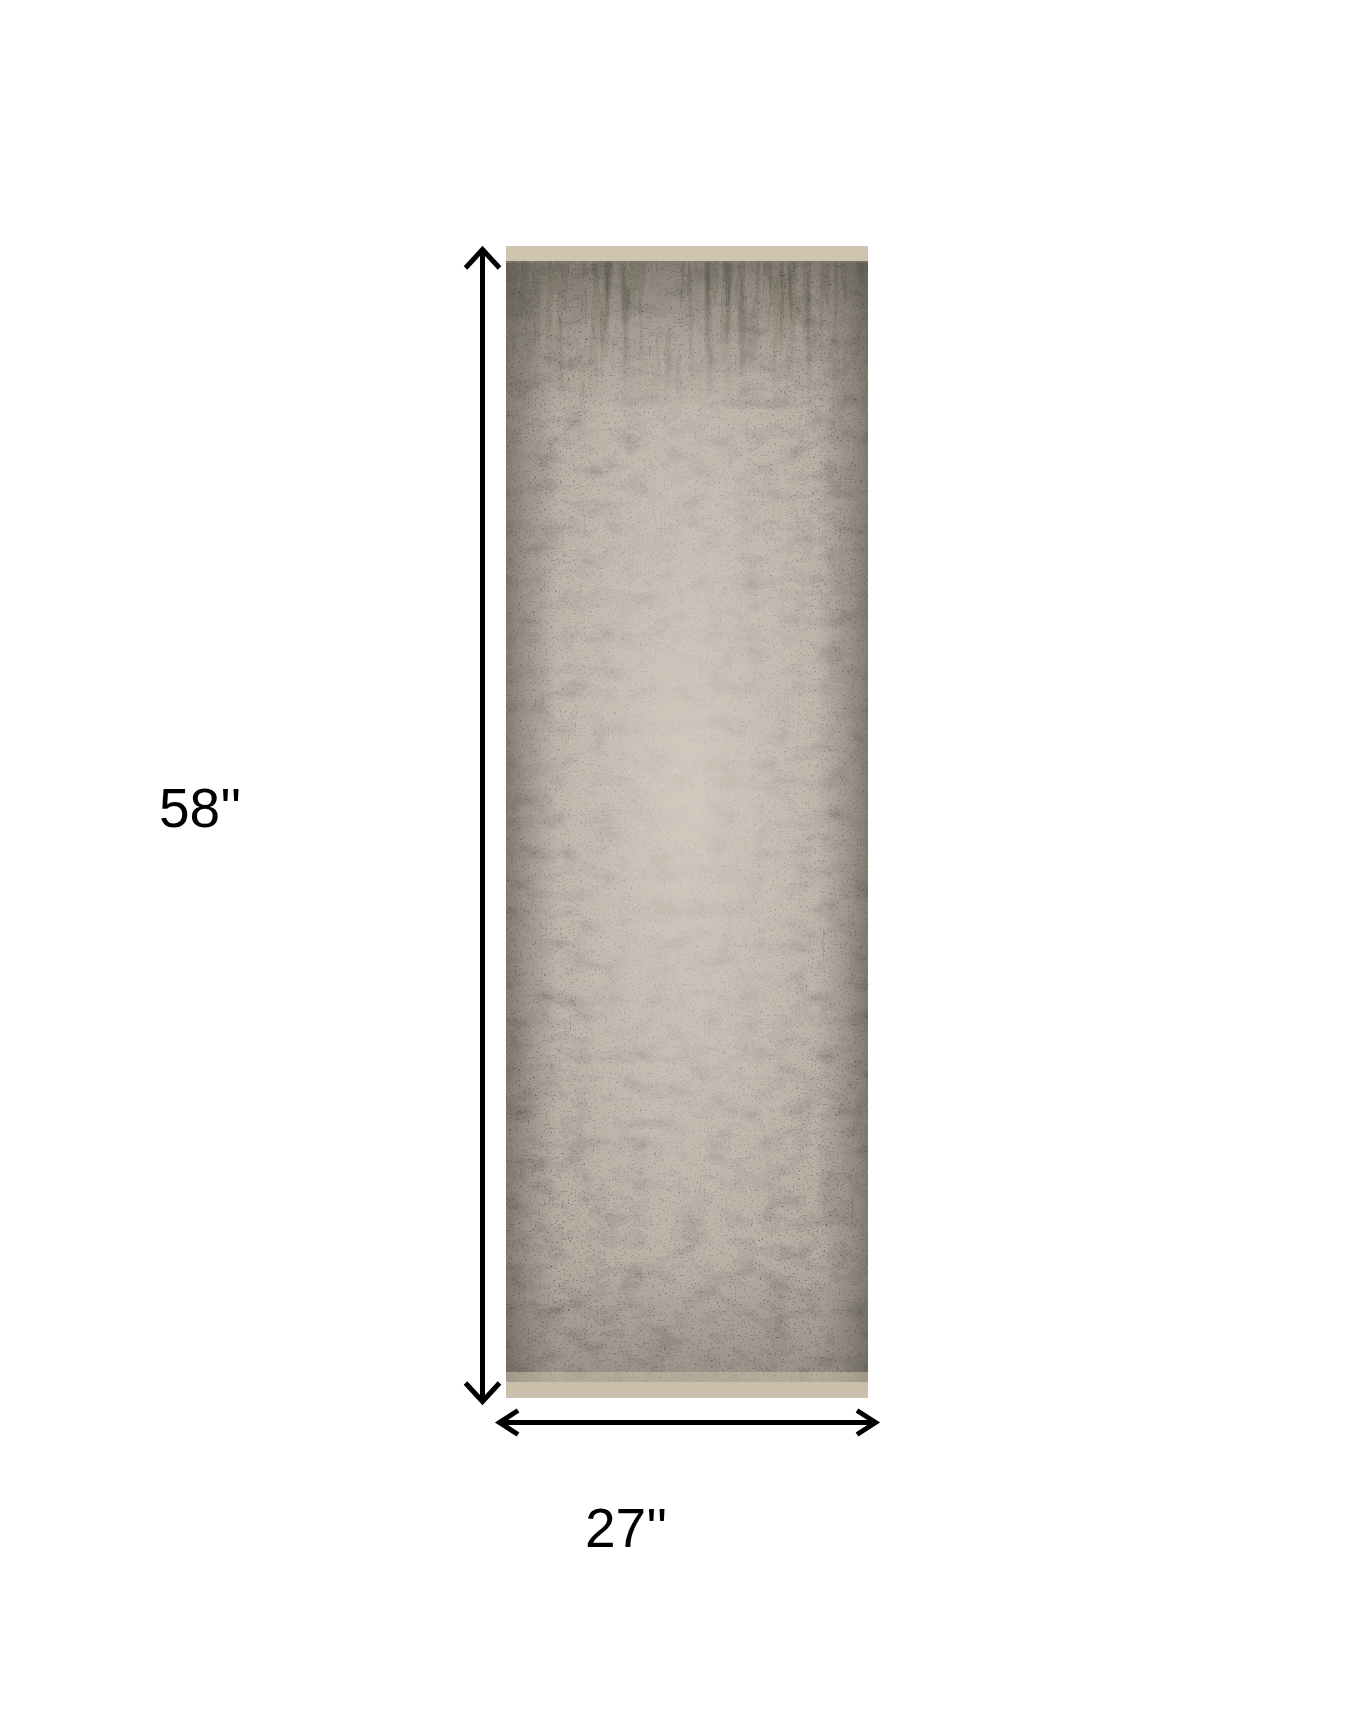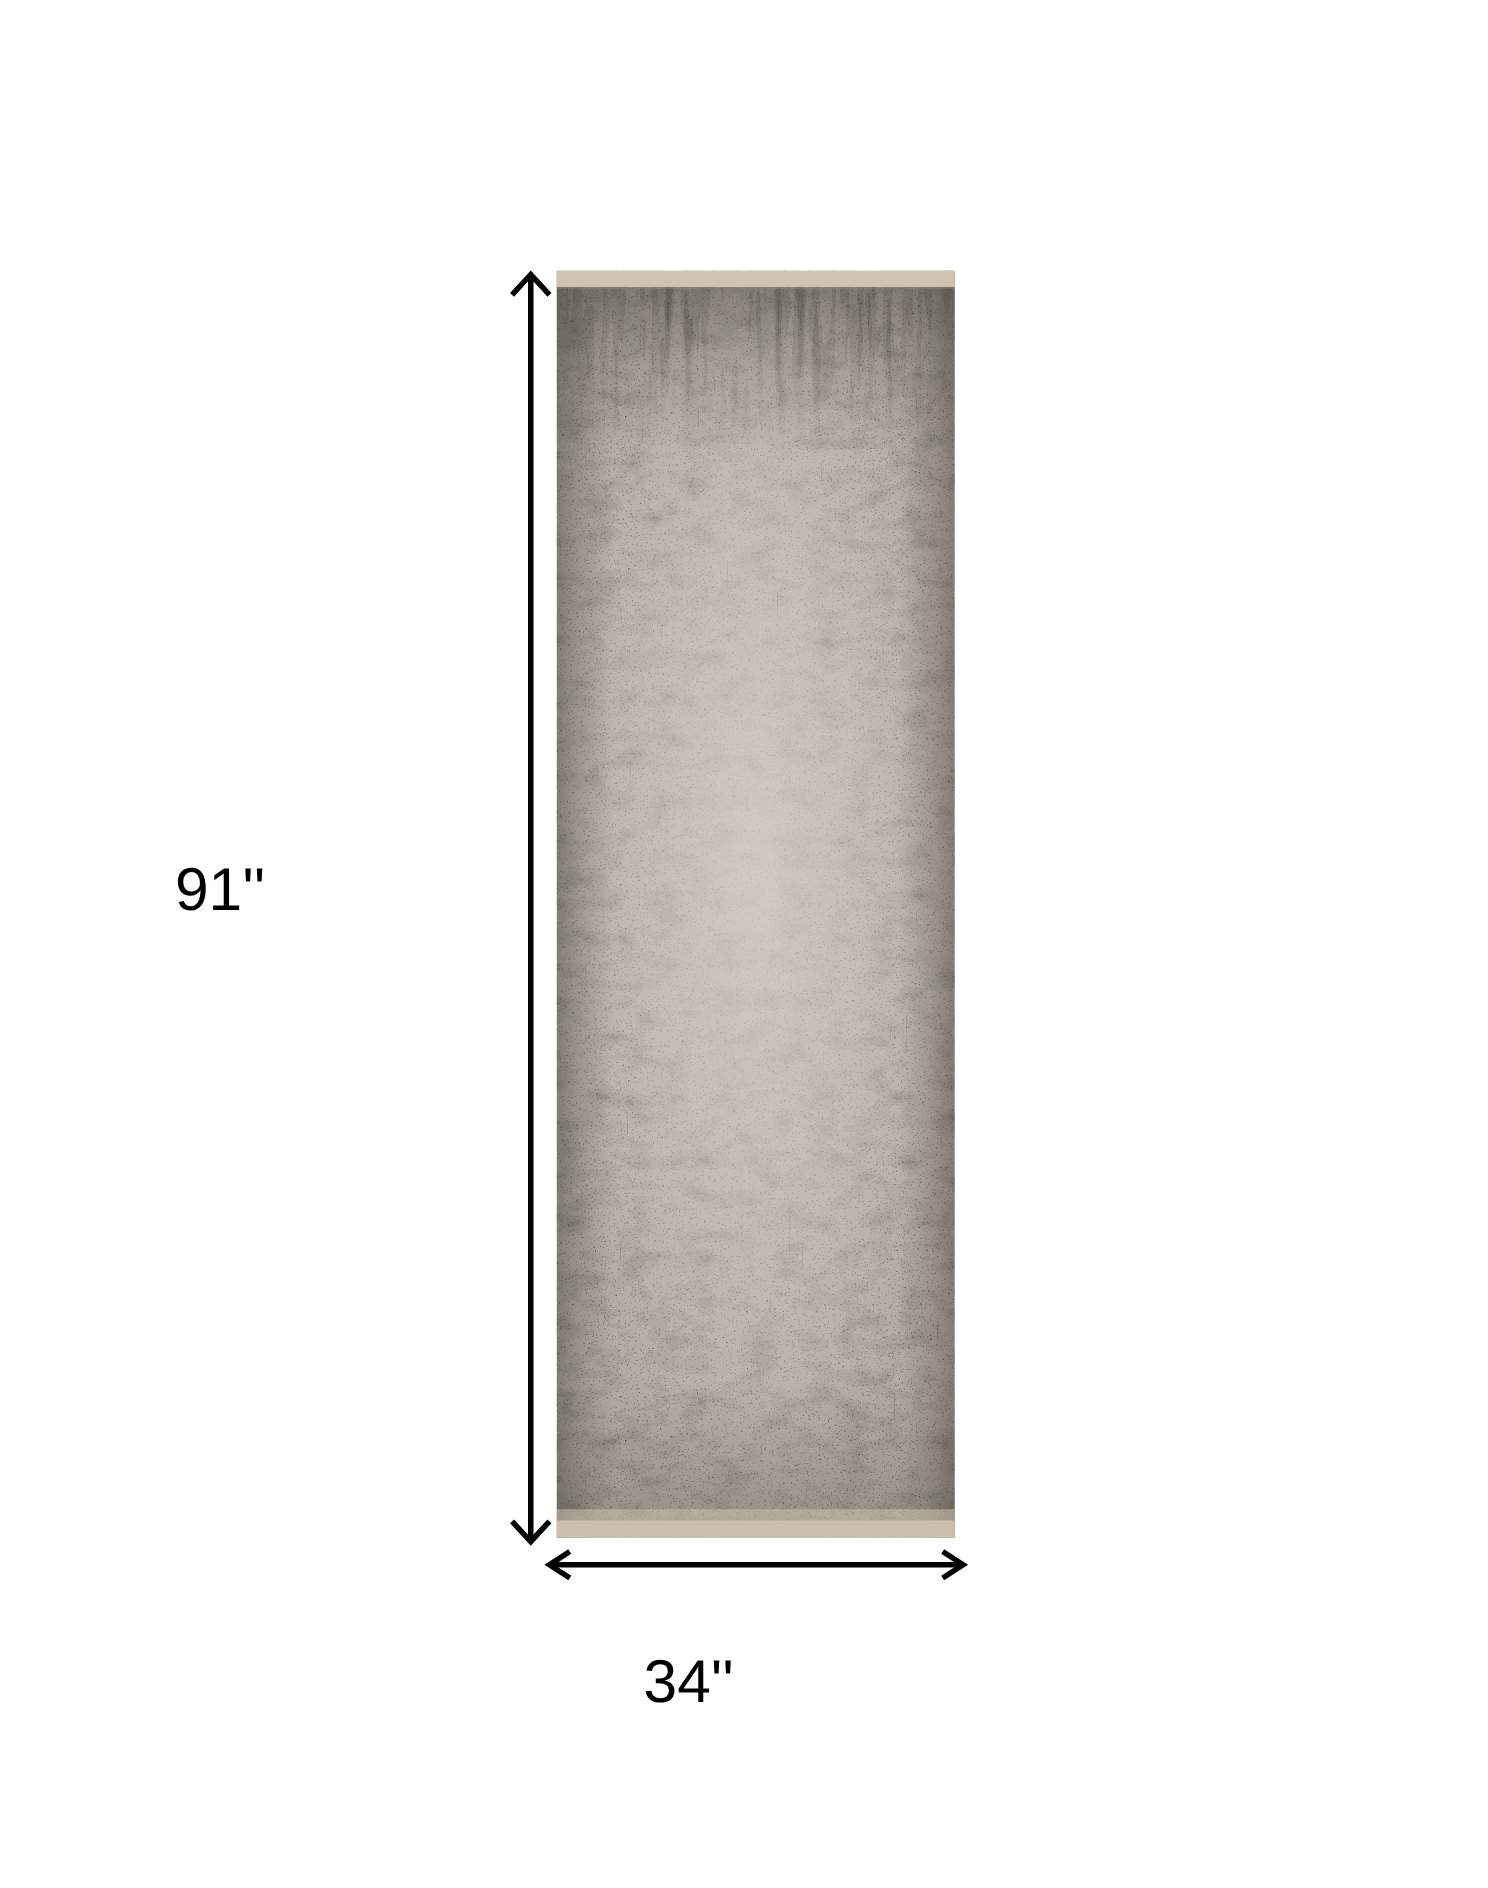--- a/index.html
+++ b/index.html
@@ -134,16 +134,16 @@
       <polyline points="465.5,268 482.5,249.5 499.5,268"></polyline>
       <polyline points="465.5,1383 482.5,1401.5 499.5,1383"></polyline>
     </g>
     <g stroke="#000000" stroke-width="5" fill="none">
       <line x1="500" y1="1422.5" x2="875" y2="1422.5"></line>
       <polyline points="518,1410.5 499.5,1422.5 518,1434.5"></polyline>
       <polyline points="857,1410.5 875.5,1422.5 857,1434.5"></polyline>
     </g>
   </svg>
 
-  <div class="dim-label dim-label-height">91''</div>
-  <div class="dim-label dim-label-width">34''</div>
+  <div class="dim-label dim-label-height">58''</div>
+  <div class="dim-label dim-label-width">27''</div>
 
 </div>
 
 </body></html>

